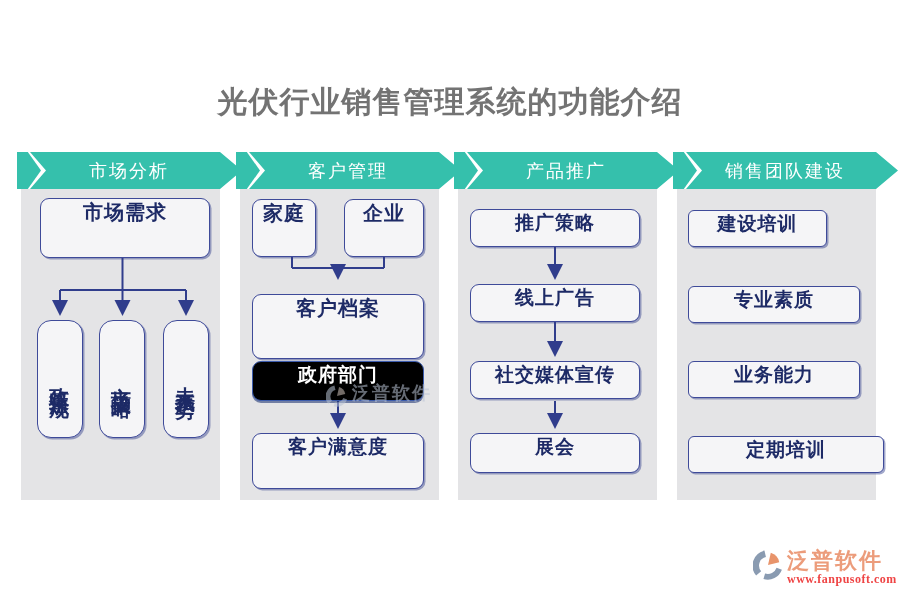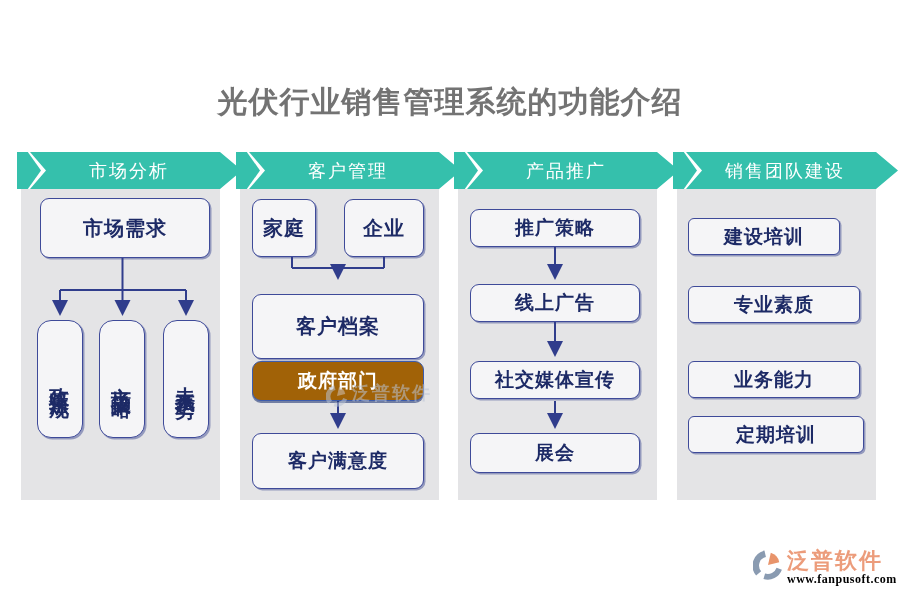--- a/index.html
+++ b/index.html
@@ -28,52 +28,52 @@
     display:flex;align-items:center;justify-content:center;
     color:#ffffff;font-size:18px;font-weight:normal;letter-spacing:2px;
     padding-right:14px;box-sizing:border-box;
   }
 
   
   .box{
     position:absolute;z-index:3;background:#f5f5f7;
     border:1.5px solid #3e4a99;border-radius:9px;
     box-shadow:1.5px 1.5px 0 rgba(48,61,140,0.45);
-    display:flex;align-items:center;justify-content:center;
+    display:flex;justify-content:center;
     color:#1d2a66;font-weight:bold;font-size:19px;letter-spacing:1px;
     box-sizing:border-box;text-align:center;
     font-family:"DejaVu Serif","Liberation Serif",serif;
   }
   .box.big{font-size:20px;}
   .box.r14{border-radius:14px;}
   .box.r6{border-radius:6px;}
   .box.vertical span{writing-mode:vertical-rl;letter-spacing:4px;font-size:20px;}
   .box.highlight{
-    background:#a16207;border-color:#3c5cad;color:#ffffff;
+    background:#000000;border-color:#3c5cad;color:#ffffff;
     box-shadow:0 2px 0 rgba(36,58,118,0.6);
   }
 
   
   .connectors{position:absolute;inset:0;z-index:2;pointer-events:none;}
 
   
   .watermark{
     position:absolute;left:326px;top:383px;z-index:5;display:flex;align-items:flex-start;
     opacity:0.55;pointer-events:none;
   }
   .watermark .wm-text{color:#b9c3d4;font-size:18px;font-weight:bold;letter-spacing:2px;line-height:20px;}
   .watermark .wm-icon{width:22px;height:22px;margin-right:4px;margin-top:2px;}
 
   
   .footer-logo{position:absolute;left:753px;top:548px;display:flex;align-items:flex-start;z-index:6;}
   .logo-icon{width:30px;height:30px;margin-right:4px;margin-top:2px;}
   .logo-texts{display:flex;flex-direction:column;align-items:flex-start;}
   .logo-name{color:#ec9c7b;font-size:22px;font-weight:bold;letter-spacing:2px;line-height:24px;
     font-family:"DejaVu Serif","Liberation Serif",serif;}
-  .logo-url{color:#000000;font-size:12px;font-weight:bold;letter-spacing:0.5px;line-height:14px;
+  .logo-url{color:#ef4444;font-size:12px;font-weight:bold;letter-spacing:0.5px;line-height:14px;
     font-family:"Liberation Serif","DejaVu Serif",serif;}
 </style>
 </head>
 <body>
 
 <div class="canvas">
 
   <h1 class="page-title">光伏行业销售管理系统的功能介绍</h1>
 
   <div class="colbg" style="left:21px"></div>
@@ -131,30 +131,30 @@
   </div>
   <div class="box" style="left:470px;top:433px;width:170px;height:40px">
     <span>展会</span>
   </div>
 
   <div class="colbg" style="left:677px"></div>
   <div class="chev" style="left:673px"></div>
   <div class="banner" style="left:686px">
     <span>销售团队建设</span>
   </div>
-  <div class="box r6" style="left:688px;top:218px;width:152px;height:37px">
+  <div class="box r6" style="left:688px;top:210px;width:139px;height:37px">
     <span>建设培训</span>
   </div>
   <div class="box r6" style="left:688px;top:286px;width:172px;height:37px">
     <span>专业素质</span>
   </div>
   <div class="box r6" style="left:688px;top:361px;width:172px;height:37px">
     <span>业务能力</span>
   </div>
-  <div class="box r6" style="left:688px;top:416px;width:176px;height:37px">
+  <div class="box r6" style="left:688px;top:436px;width:196px;height:37px">
     <span>定期培训</span>
   </div>
 
   <svg class="connectors" width="900" height="600" viewBox="0 0 900 600">
     <defs>
       <marker id="arrow" markerWidth="9" markerHeight="9" refX="6" refY="4" orient="auto">
         <path d="M0,0 L8,4 L0,8 Z" fill="#303d8c"></path>
       </marker>
     </defs>
     <g stroke="#303d8c" stroke-width="2" fill="none">

